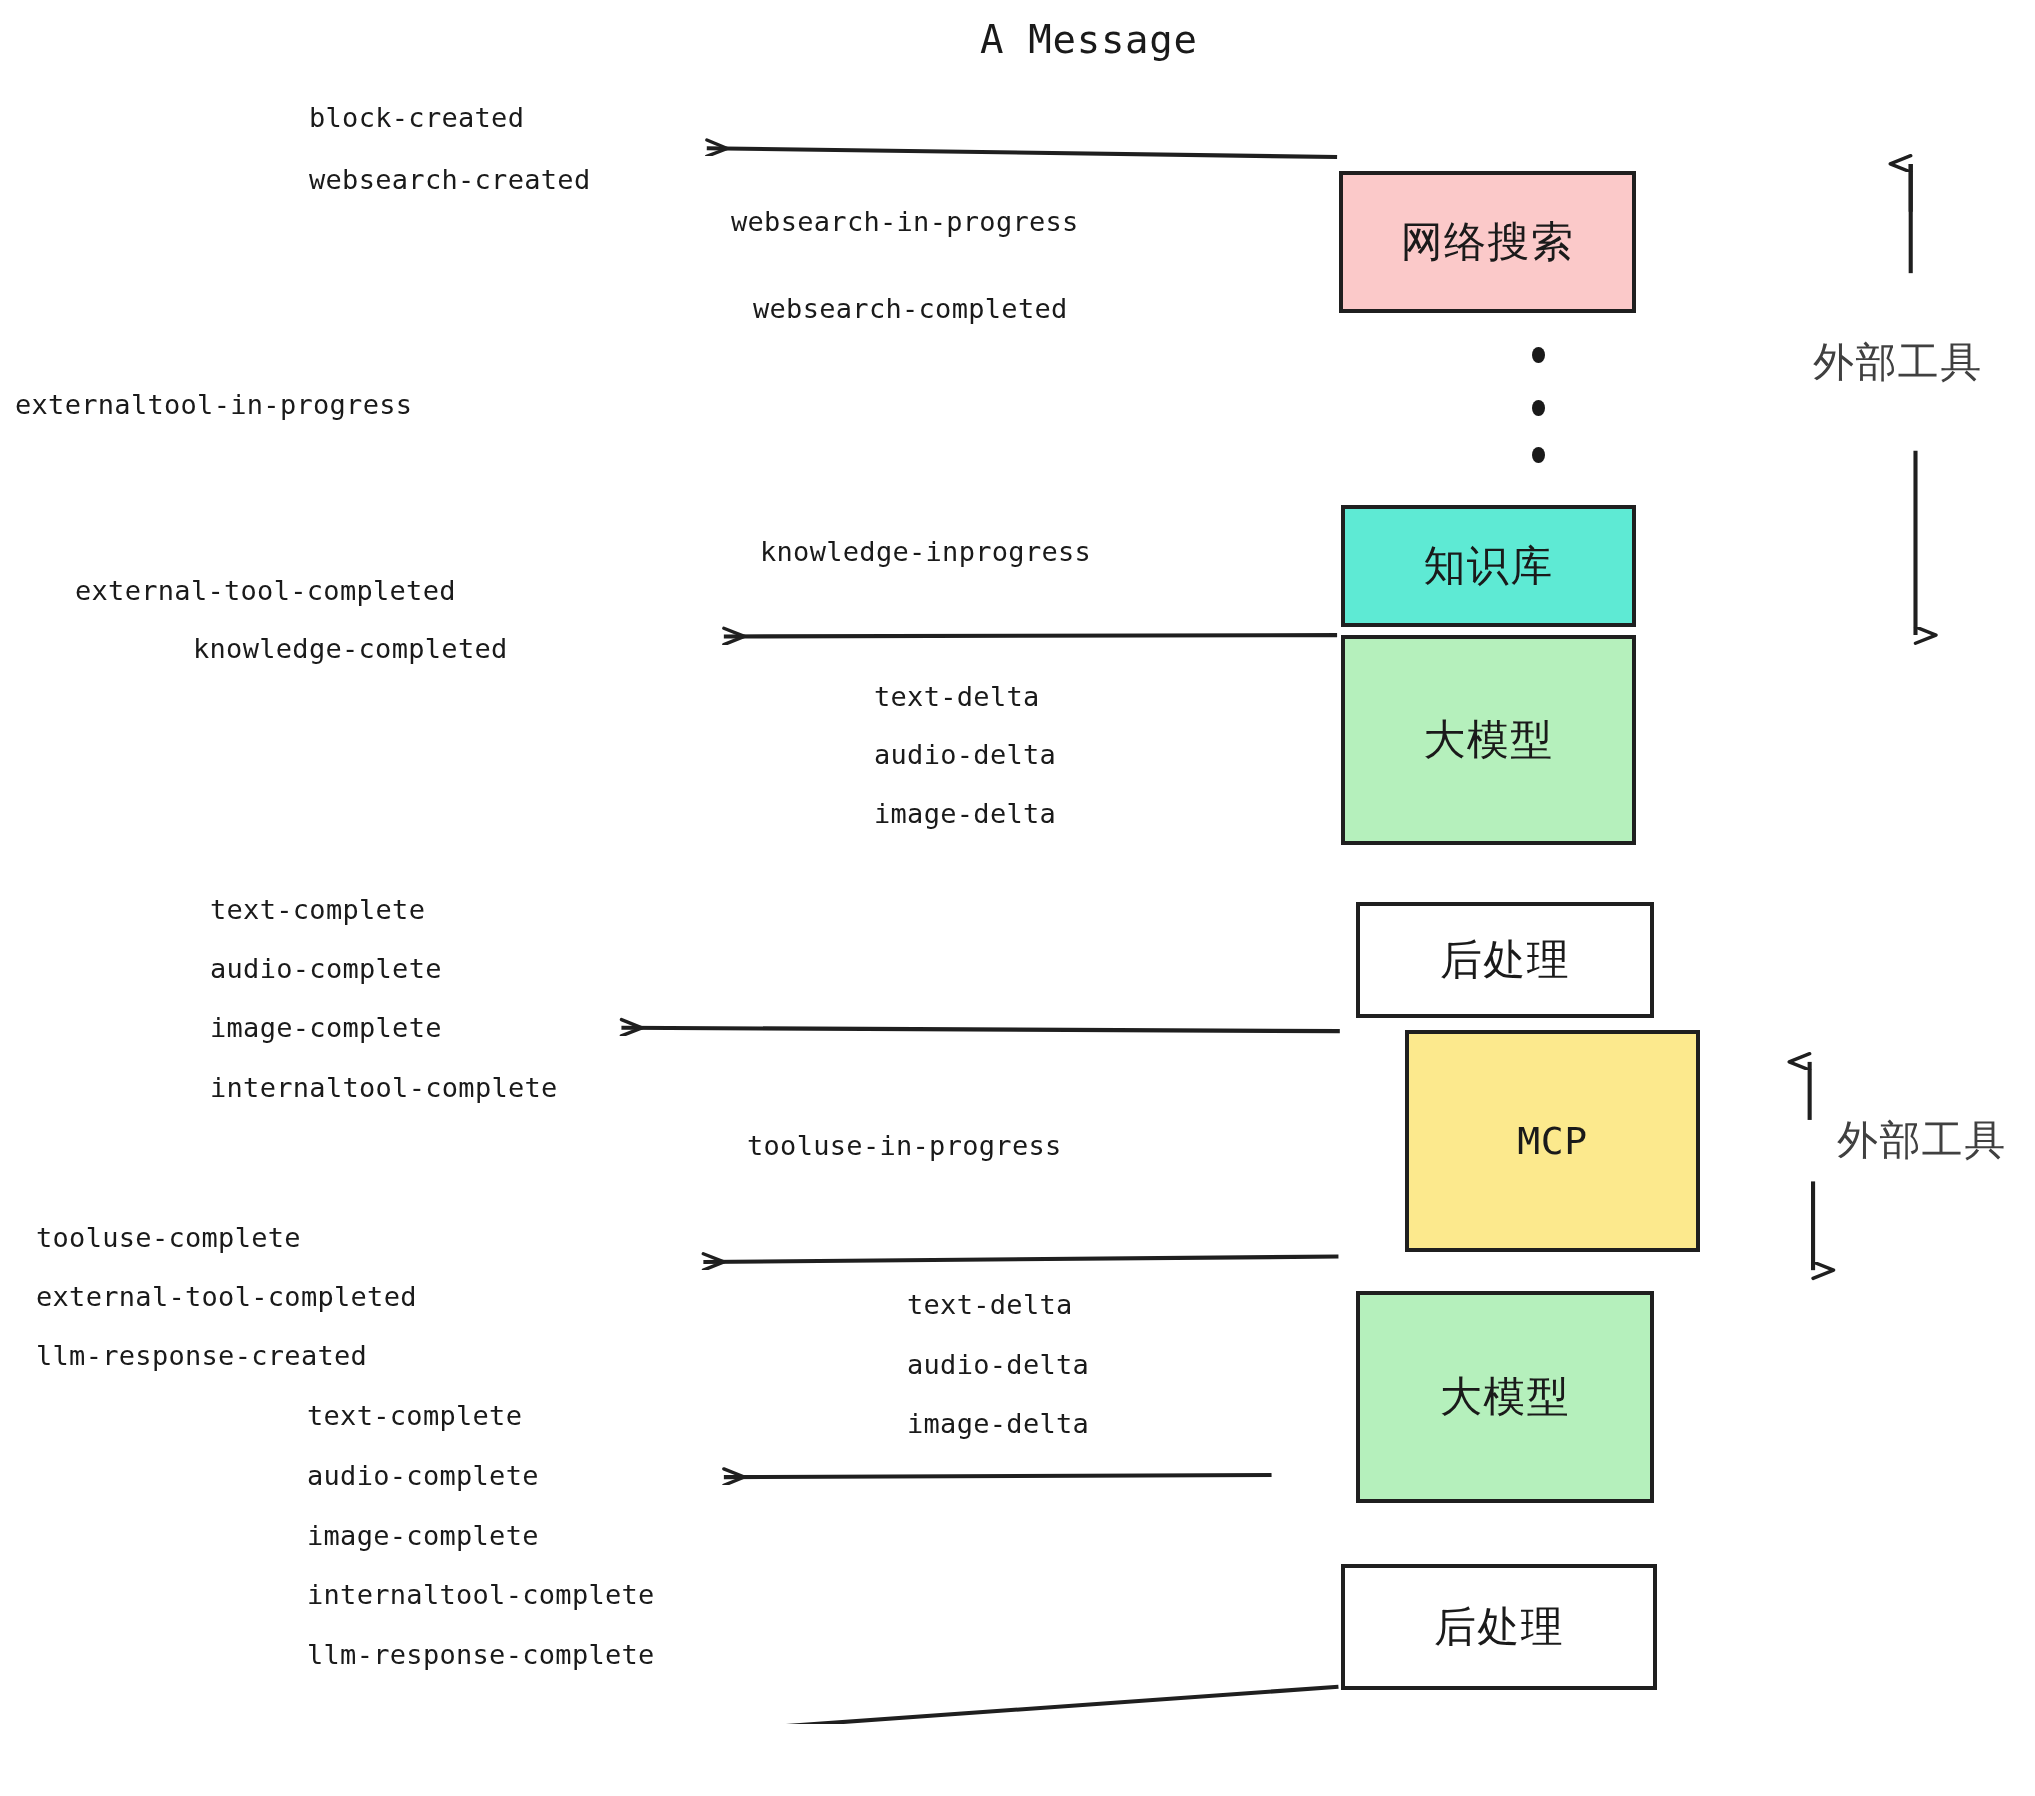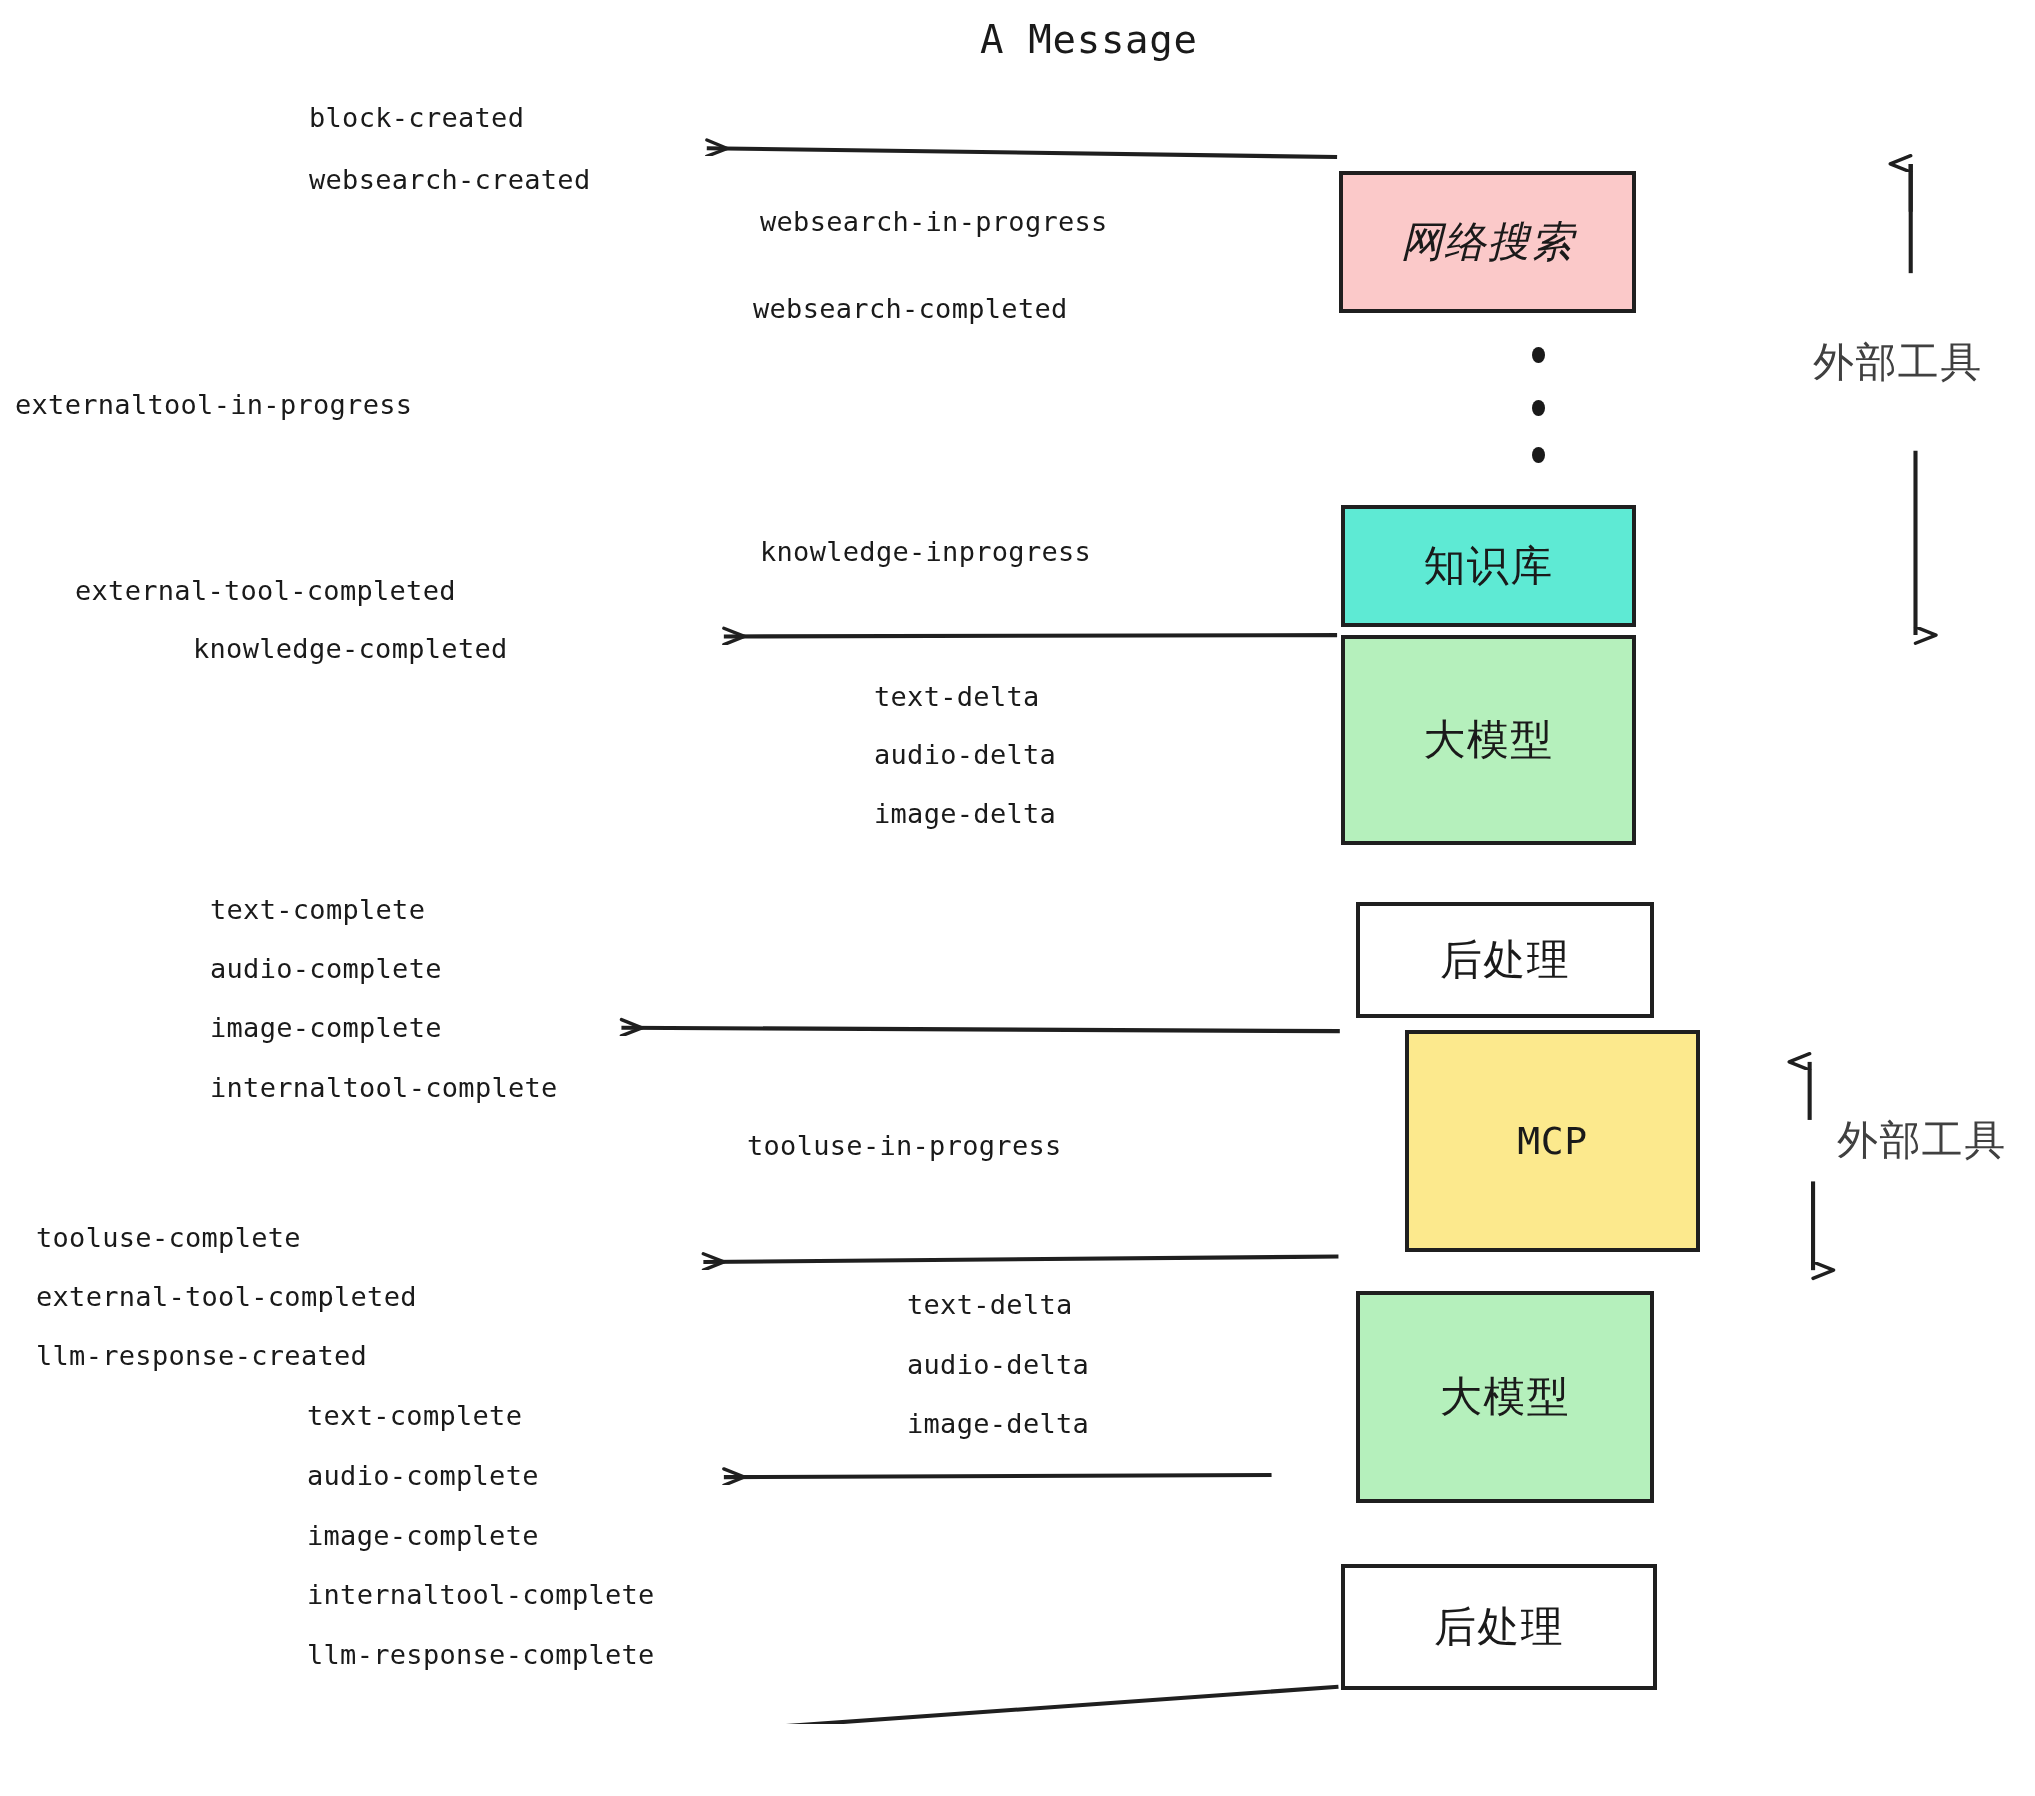--- a/index.html
+++ b/index.html
@@ -100,21 +100,21 @@
     <path d="M2798,310 L2798,240" fill="none" stroke="#1f1f1f" stroke-width="6" marker-end="url(#ah-up)"></path>
     <path d="M2798,240 L2798,400" fill="none" stroke="#1f1f1f" stroke-width="6"></path>
     <path d="M2805,660 L2805,930" fill="none" stroke="#1f1f1f" stroke-width="6" marker-end="url(#ah-down)"></path>
 
     <path d="M2650,1640 L2650,1555" fill="none" stroke="#1f1f1f" stroke-width="6" marker-end="url(#ah-up)"></path>
     <path d="M2655,1730 L2655,1860" fill="none" stroke="#1f1f1f" stroke-width="6" marker-end="url(#ah-down)"></path>
   </svg>
 
   <div class="title" style="left:980px;top:17px;">A Message</div>
 
-  <div class="node" style="left:1339px;top:171px;width:297px;height:142px;background:#FBC9C9;font-style:italic;">
+  <div class="node" style="left:1339px;top:171px;width:297px;height:142px;background:#FBC9C9;">
     <span>网络搜索</span>
   </div>
 
   <div class="node" style="left:1341px;top:505px;width:295px;height:122px;background:#5eead4;">
     <span>知识库</span>
   </div>
 
   <div class="node" style="left:1341px;top:635px;width:295px;height:210px;background:#B5F0BC;">
     <span>大模型</span>
   </div>
@@ -140,21 +140,21 @@
   <div class="dot" style="left:1532px;top:447px;"></div>
 
   <div class="grp-label" style="left:1813px;top:335px;">外部工具</div>
 
   <div class="grp-label" style="left:1837px;top:1113px;">外部工具</div>
 
   <div class="evt" style="left:309px;top:104px;">block-created</div>
 
   <div class="evt" style="left:309px;top:166px;">websearch-created</div>
 
-  <div class="evt" style="left:760px;top:208px;">websearch-in-progress</div>
+  <div class="evt" style="left:731px;top:208px;">websearch-in-progress</div>
 
   <div class="evt" style="left:753px;top:295px;">websearch-completed</div>
 
   <div class="evt" style="left:15px;top:391px;">externaltool-in-progress</div>
 
   <div class="evt" style="left:760px;top:538px;">knowledge-inprogress</div>
 
   <div class="evt" style="left:75px;top:577px;">external-tool-completed</div>
 
   <div class="evt" style="left:193px;top:635px;">knowledge-completed</div>

